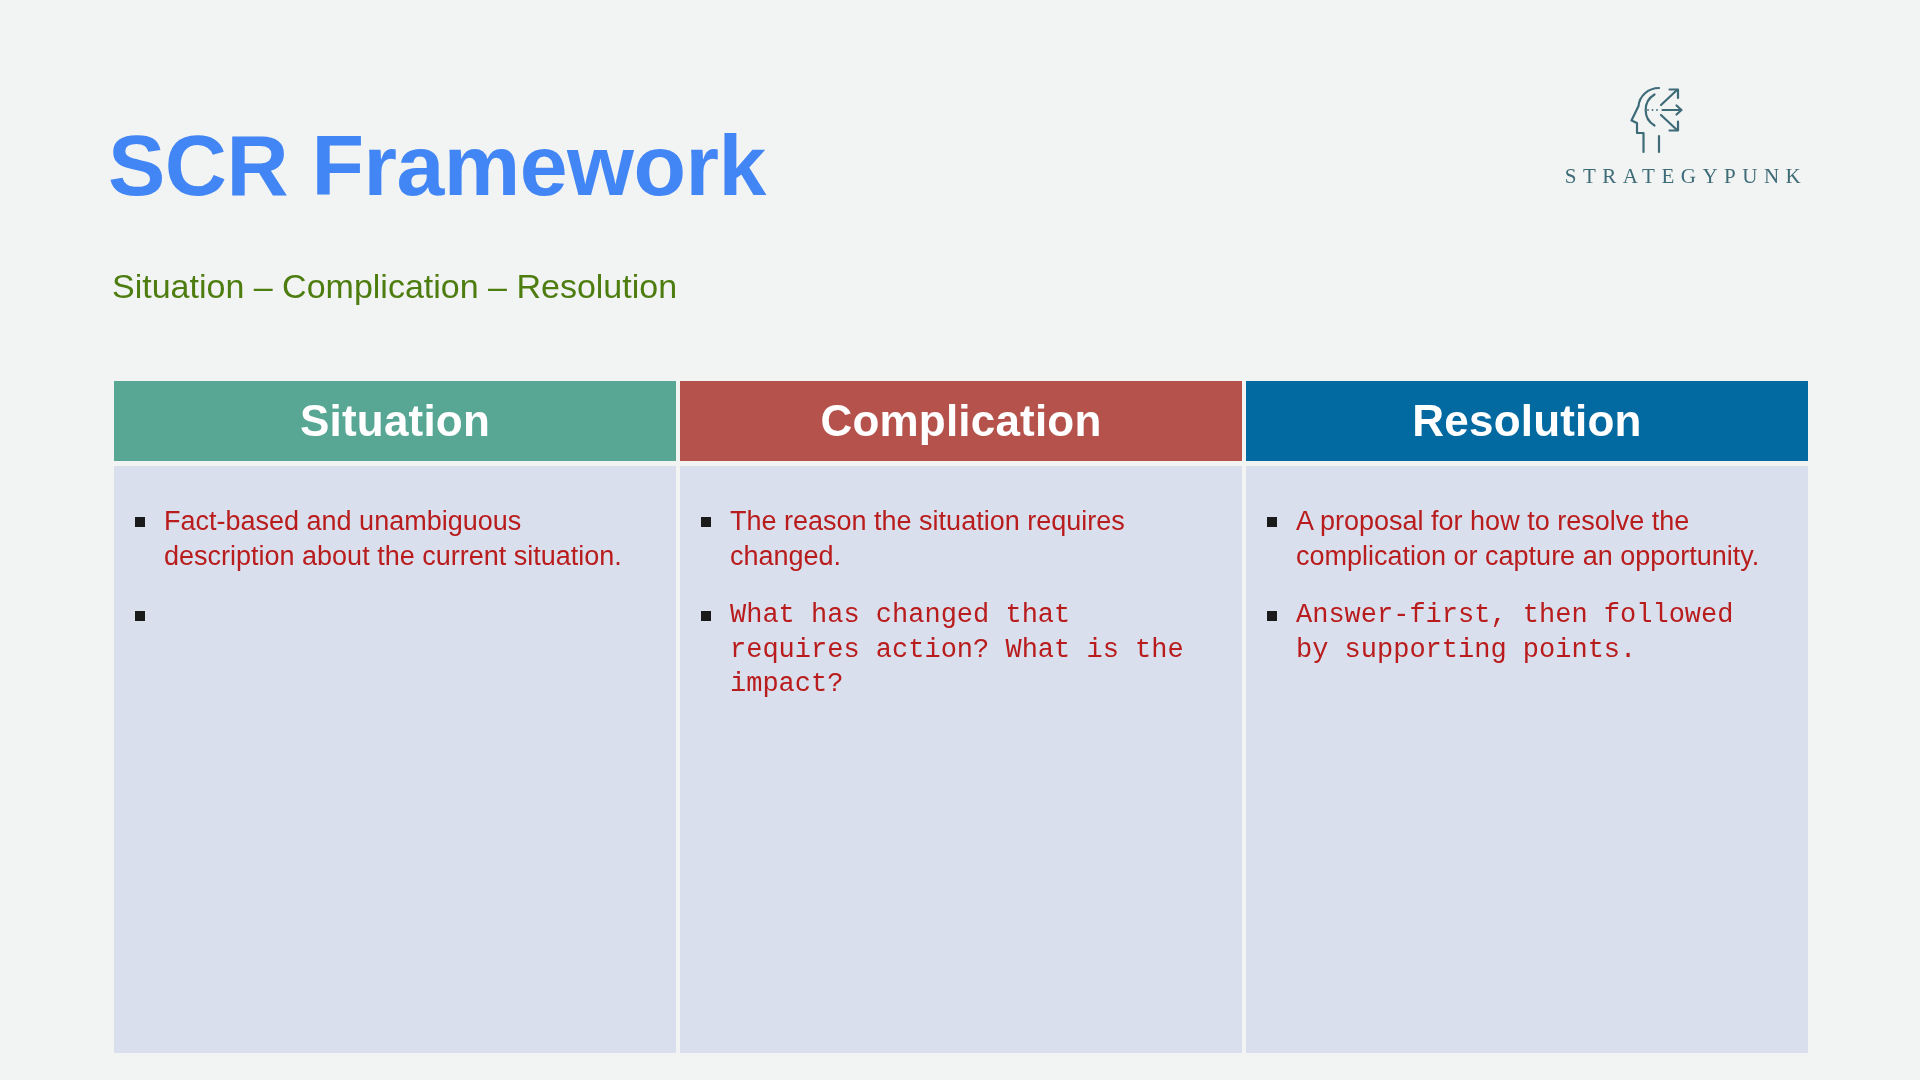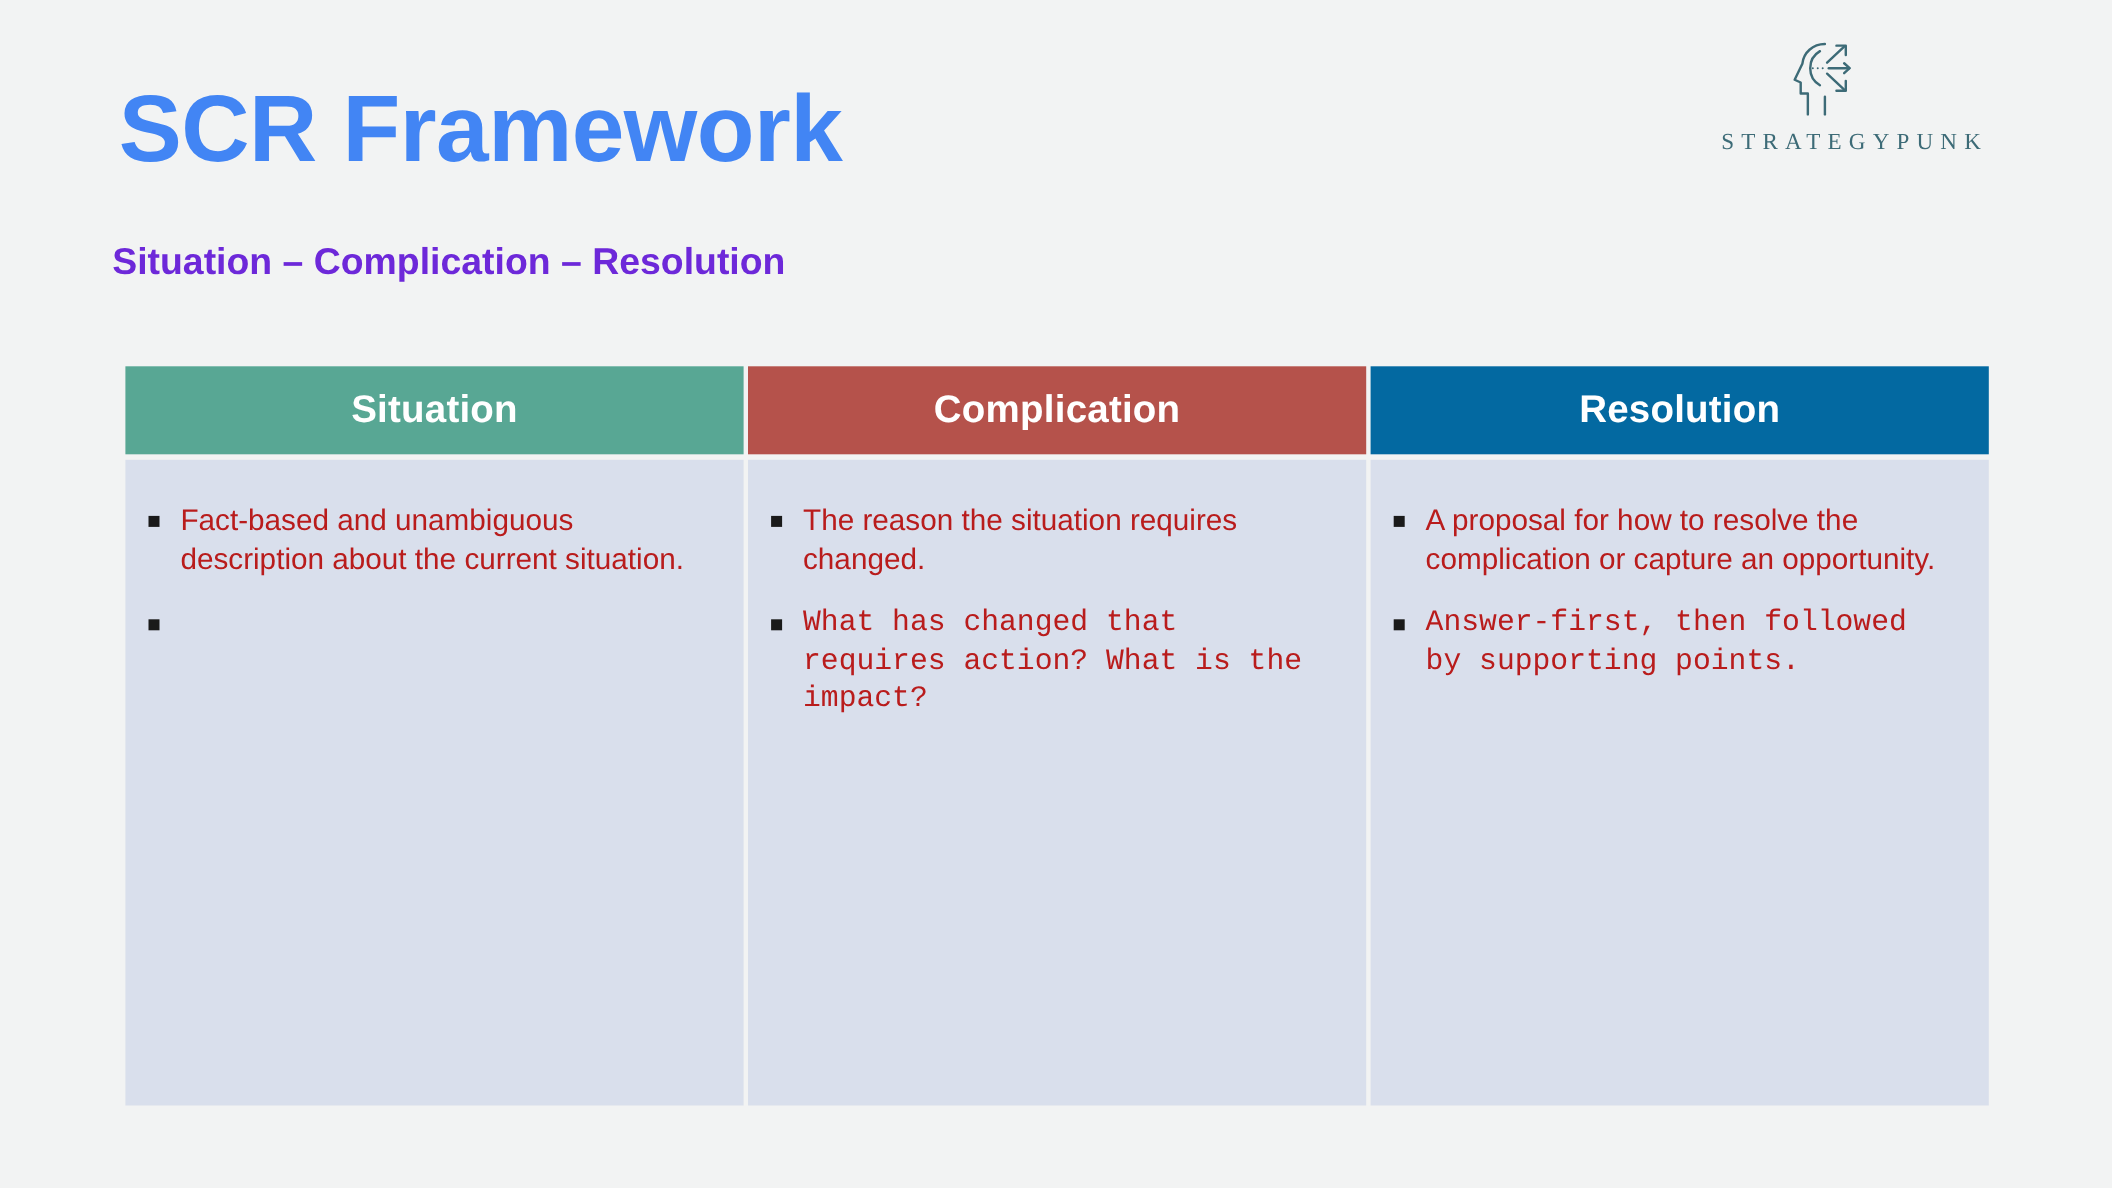--- a/index.html
+++ b/index.html
@@ -12,42 +12,43 @@
     background: #f2f3f3;
     font-family: "Liberation Sans", sans-serif;
     overflow: hidden;
     position: relative;
   }
 
   .slide {
     position: absolute;
     inset: 0;
     background: #f2f3f3;
+    margin-top: 48px;
   }
 
   
   .title {
     position: absolute;
     left: 108px;
     top: 72px;
     font-size: 86px;
     font-weight: bold;
     color: #4285f4;
     letter-spacing: -0.5px;
     line-height: 1.05;
     white-space: nowrap;
   }
 
   .subtitle {
     position: absolute;
-    left: 102px;
+    left: 112px;
     top: 218px;
     font-size: 34px;
-    font-weight: bold;
-    color: #6d28d9;
+    font-weight: normal;
+    color: #4d7c0f;
     line-height: 1.2;
     white-space: nowrap;
   }
 
   
   .logo {
     position: absolute;
     left: 1556px;
     top: 36px;
     width: 260px;
@@ -85,21 +86,21 @@
     grid-template-rows: 80px 1fr;
     column-gap: 4px;
     row-gap: 5px;
   }
 
   .th {
     display: flex;
     align-items: center;
     justify-content: center;
     color: #ffffff;
-    font-size: 35px;
+    font-size: 44px;
     font-weight: bold;
     letter-spacing: 0.2px;
   }
   .th-situation    { background: #58a794; }
   .th-complication { background: #b5524b; }
   .th-resolution   { background: #0369a1; }
 
   .td {
     background: #d9dfec;
     padding: 38px 26px 0 14px;

